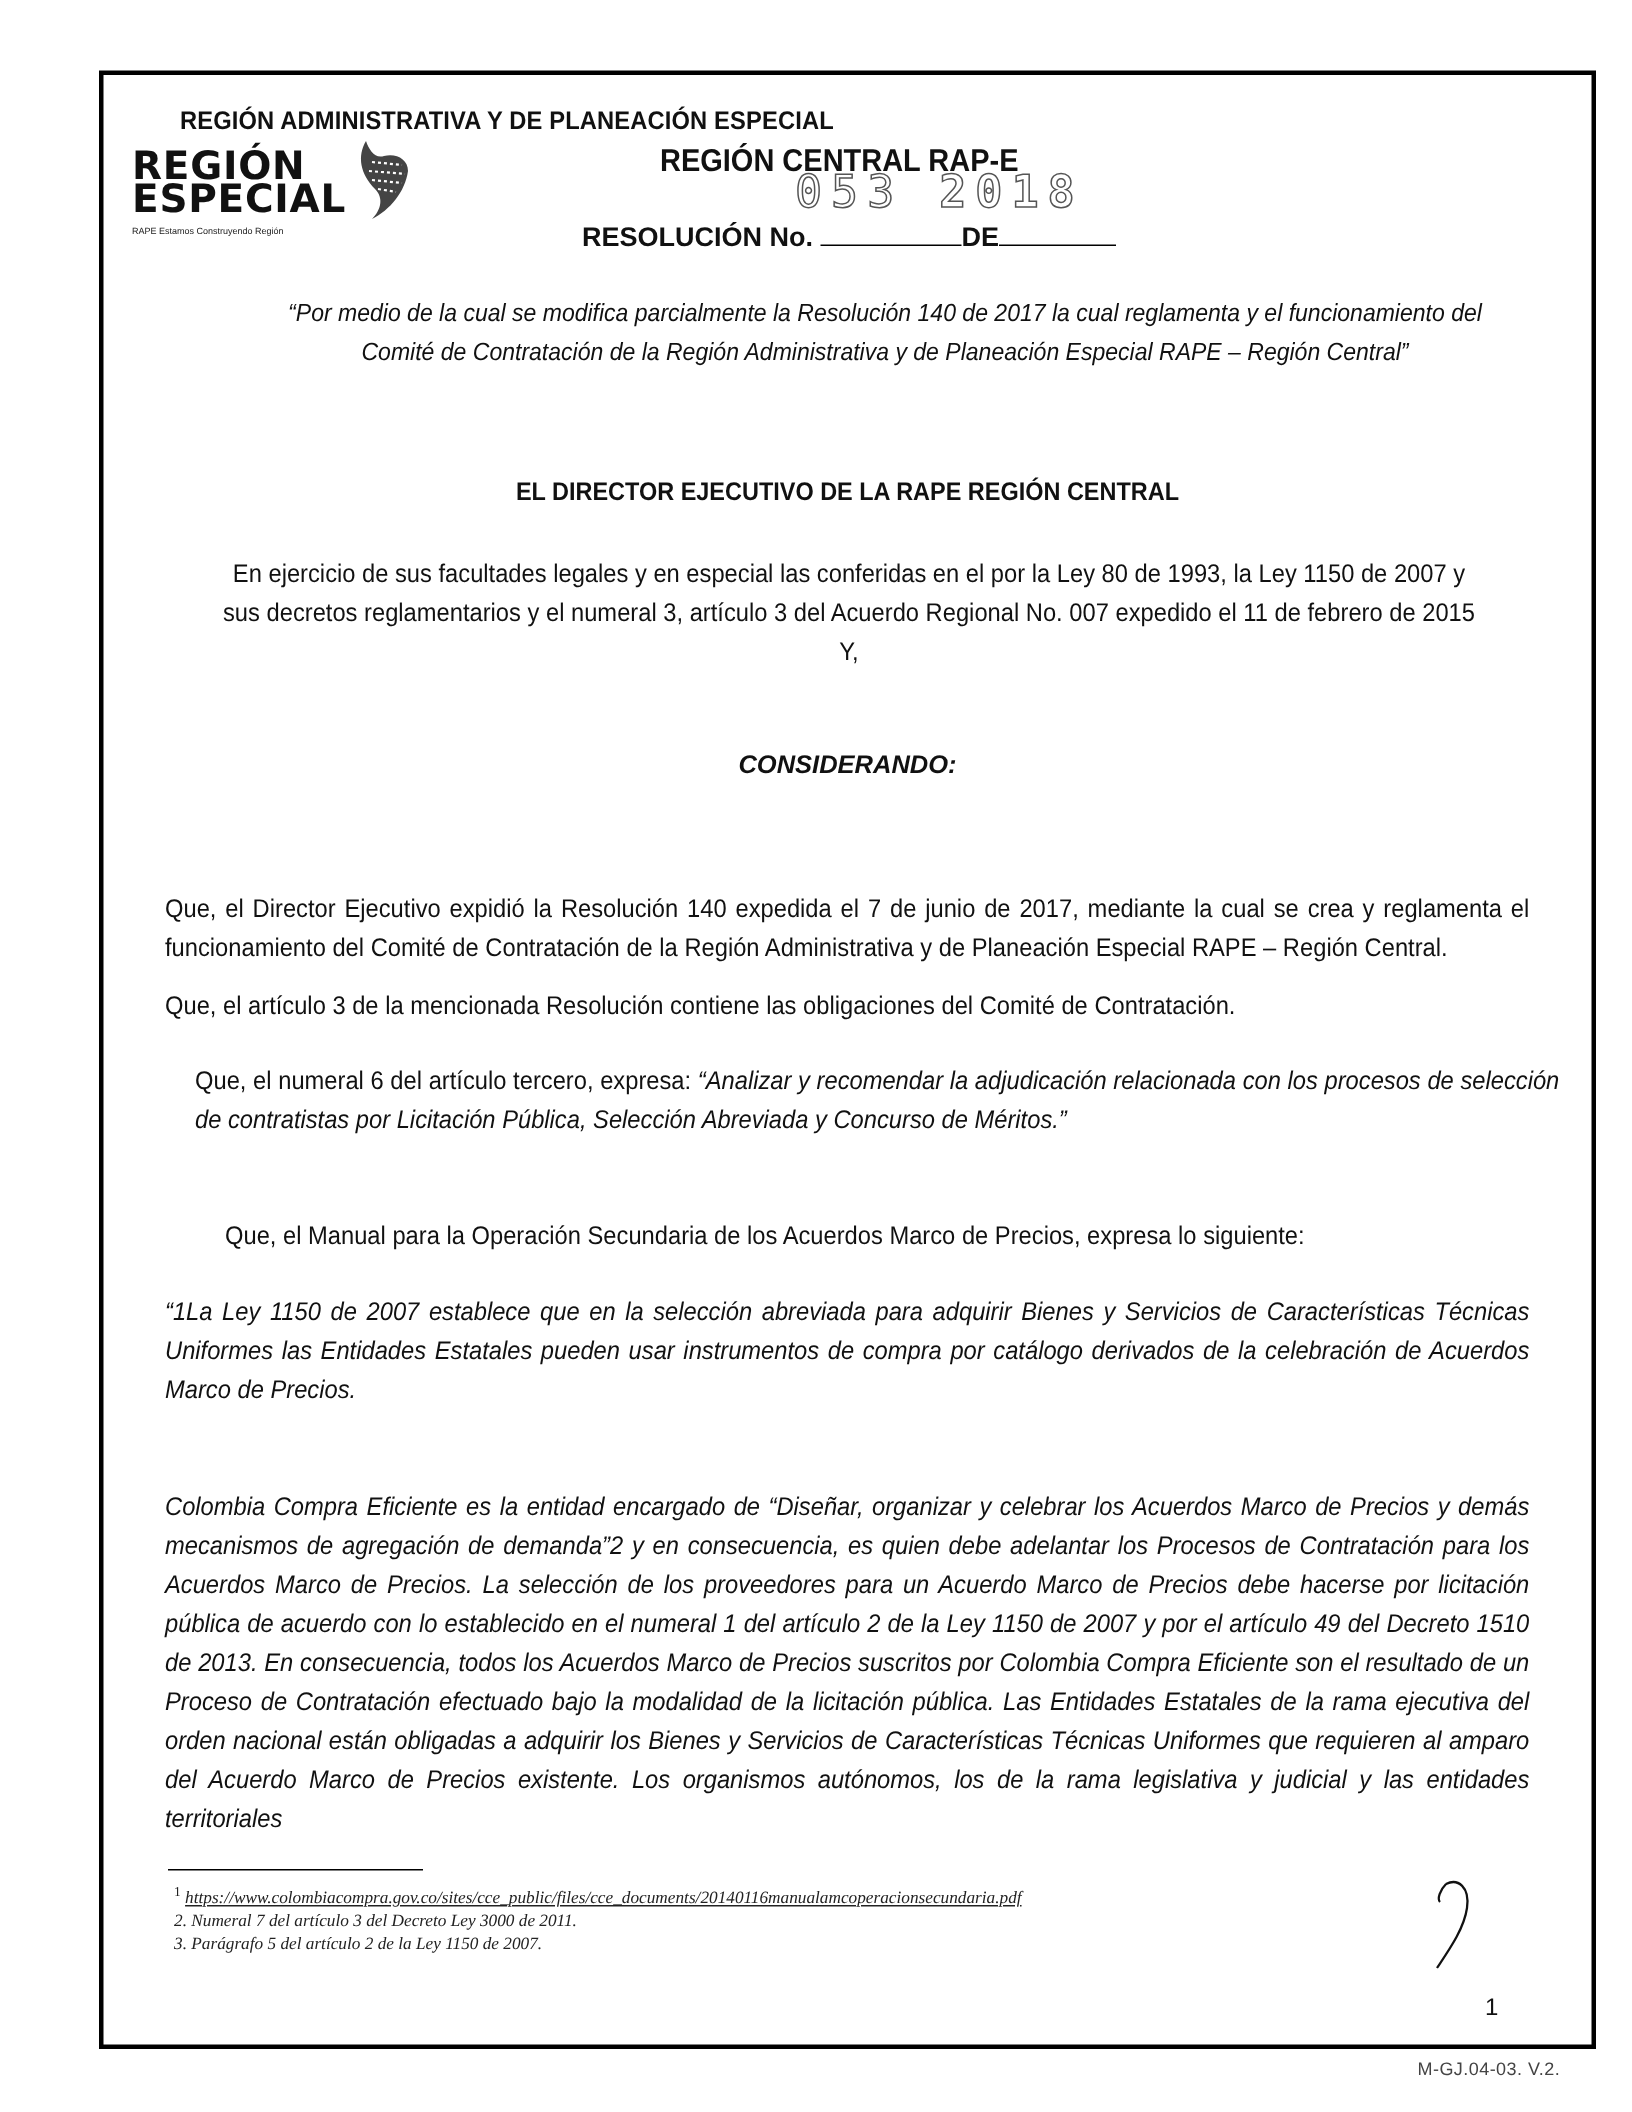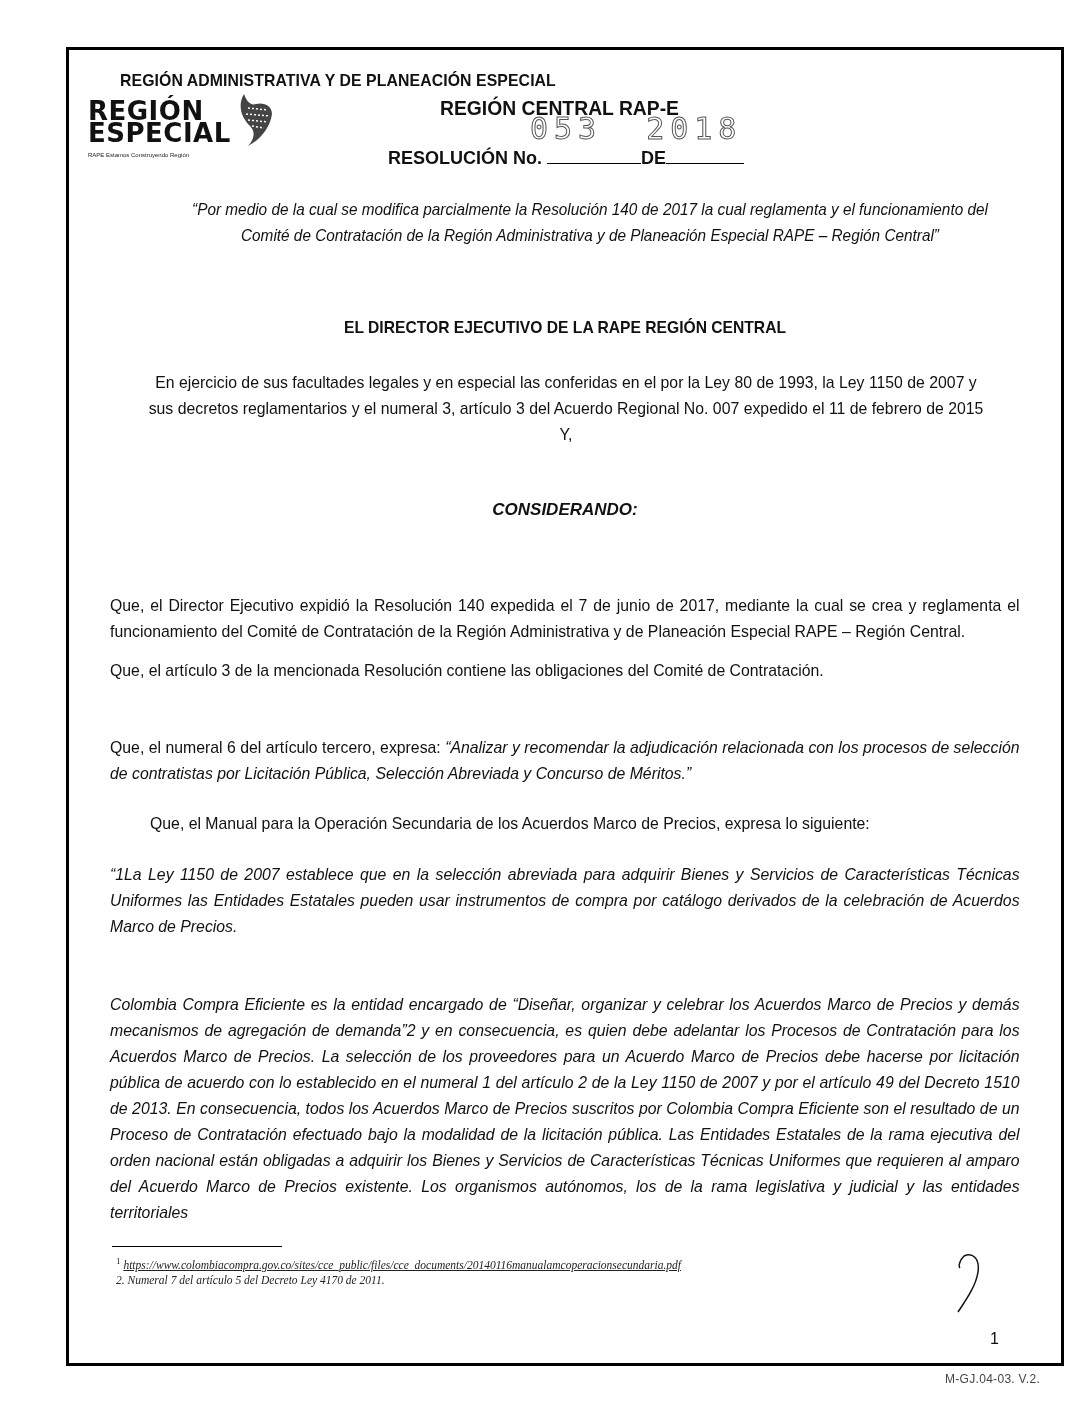--- a/index.html
+++ b/index.html
@@ -24,21 +24,21 @@
     .logo-tag { position: absolute; left: 0; top: 60px; font-size: 6px; color: #222; white-space: nowrap; }
     .logo-graphic { position: absolute; left: 146px; top: 0px; width: 40px; height: 56px; }
     .entity-title {
       left: 440px; top: 96px; font-size: 21px; font-weight: bold;
       transform: scaleX(0.92); transform-origin: left top;
     }
     .stamp {
       left: 530px; top: 111px; font-family: "DejaVu Sans Mono", monospace; font-size: 30px;
       color: transparent; -webkit-text-stroke: 1px #555; letter-spacing: 6px;
     }
-    .stamp .yr { margin-left: 44px; }
+    .stamp .yr { margin-left: 24px; font-weight: bold; }
     .res-line {
       left: 388px; top: 148px; font-size: 18px; font-weight: bold;
       white-space: nowrap;
     }
     .res-line .blank { display: inline-block; border-bottom: 1px solid #000; height: 14px; vertical-align: baseline; }
     .res-line .b1 { width: 94px; }
     .res-line .b2 { width: 78px; }
     .subject {
       left: 150px; top: 196px; width: 880px; text-align: center;
       font-style: italic; font-size: 16.5px; line-height: 26px;
@@ -53,21 +53,21 @@
       left: 116px; top: 370px; width: 900px; text-align: center; font-size: 17px; line-height: 26px;
       transform: scaleX(0.93); transform-origin: center top;
     }
     .para {
       left: 110px; width: 910px; font-size: 17px; line-height: 26px; text-align: justify;
     }
     .para .inner { display: block; transform: scaleX(0.93); transform-origin: left top; width: 978px; }
     .it { font-style: italic; }
     .p1 { top: 550px; margin-top: 43px; }
     .p2 { top: 658px; }
-    .p3 { top: 735px; }
+    .p3 { top: 708px; margin-left: 20px; }
     .p4 { top: 811px; margin-left: 40px; }
     .p5 { top: 862px; }
     .p6 { top: 944px; margin-top: 48px; }
     .fn-rule { left: 112px; top: 1246px; width: 170px; border-top: 1px solid #000; }
     .footnotes {
       left: 116px; top: 1254px; width: 760px; font-family: "Liberation Serif", serif; font-style: italic; font-size: 11.5px; line-height: 15px; color: #222;
     }
     .footnotes .fn-url { text-decoration: underline; font-style: italic; }
     .footnotes sup { font-style: normal; font-size: 9px; }
     .signature { left: 952px; top: 1250px; width: 40px; height: 70px; }
@@ -131,21 +131,22 @@
   </div>
 
 <div class="abs para p6 it">
     <span class="inner">Colombia Compra Eficiente es la entidad encargado de “Diseñar, organizar y celebrar los Acuerdos Marco de Precios y demás mecanismos de agregación de demanda”2 y en consecuencia, es quien debe adelantar los Procesos de Contratación para los Acuerdos Marco de Precios. La selección de los proveedores para un Acuerdo Marco de Precios debe hacerse por licitación pública de acuerdo con lo establecido en el numeral 1 del artículo 2 de la Ley 1150 de 2007 y por el artículo 49 del Decreto 1510 de 2013. En consecuencia, todos los Acuerdos Marco de Precios suscritos por Colombia Compra Eficiente son el resultado de un Proceso de Contratación efectuado bajo la modalidad de la licitación pública. Las Entidades Estatales de la rama ejecutiva del orden nacional están obligadas a adquirir los Bienes y Servicios de Características Técnicas Uniformes que requieren al amparo del Acuerdo Marco de Precios existente. Los organismos autónomos, los de la rama legislativa y judicial y las entidades territoriales</span>
   </div>
 
 <div class="abs fn-rule"></div>
 
 <div class="abs footnotes">
   <div><sup>1</sup> <span class="fn-url">https://www.colombiacompra.gov.co/sites/cce_public/files/cce_documents/20140116manualamcoperacionsecundaria.pdf</span></div>
-  <div><span>2.</span> <span>Numeral 7 del artículo 5 del Decreto Ley 4170 de 2011.</span></div>
+  <div><span>2.</span> <span>Numeral 7 del artículo 3 del Decreto Ley 3000 de 2011.</span></div>
+  <div><span>3.</span> <span>Parágrafo 5 del artículo 2 de la Ley 1150 de 2007.</span></div>
 </div>
 
 <svg class="abs signature" viewBox="0 0 40 70">
   <path d="M12 6 C8 10, 6 16, 8 18 M12 6 C20 2, 28 8, 26 22 C24 36, 14 50, 6 62" fill="none" stroke="#111" stroke-width="1.5"></path>
 </svg>
 
 <div class="abs page-num">1</div>
 
 <div class="abs form-code">M-GJ.04-03. V.2.</div>
 

